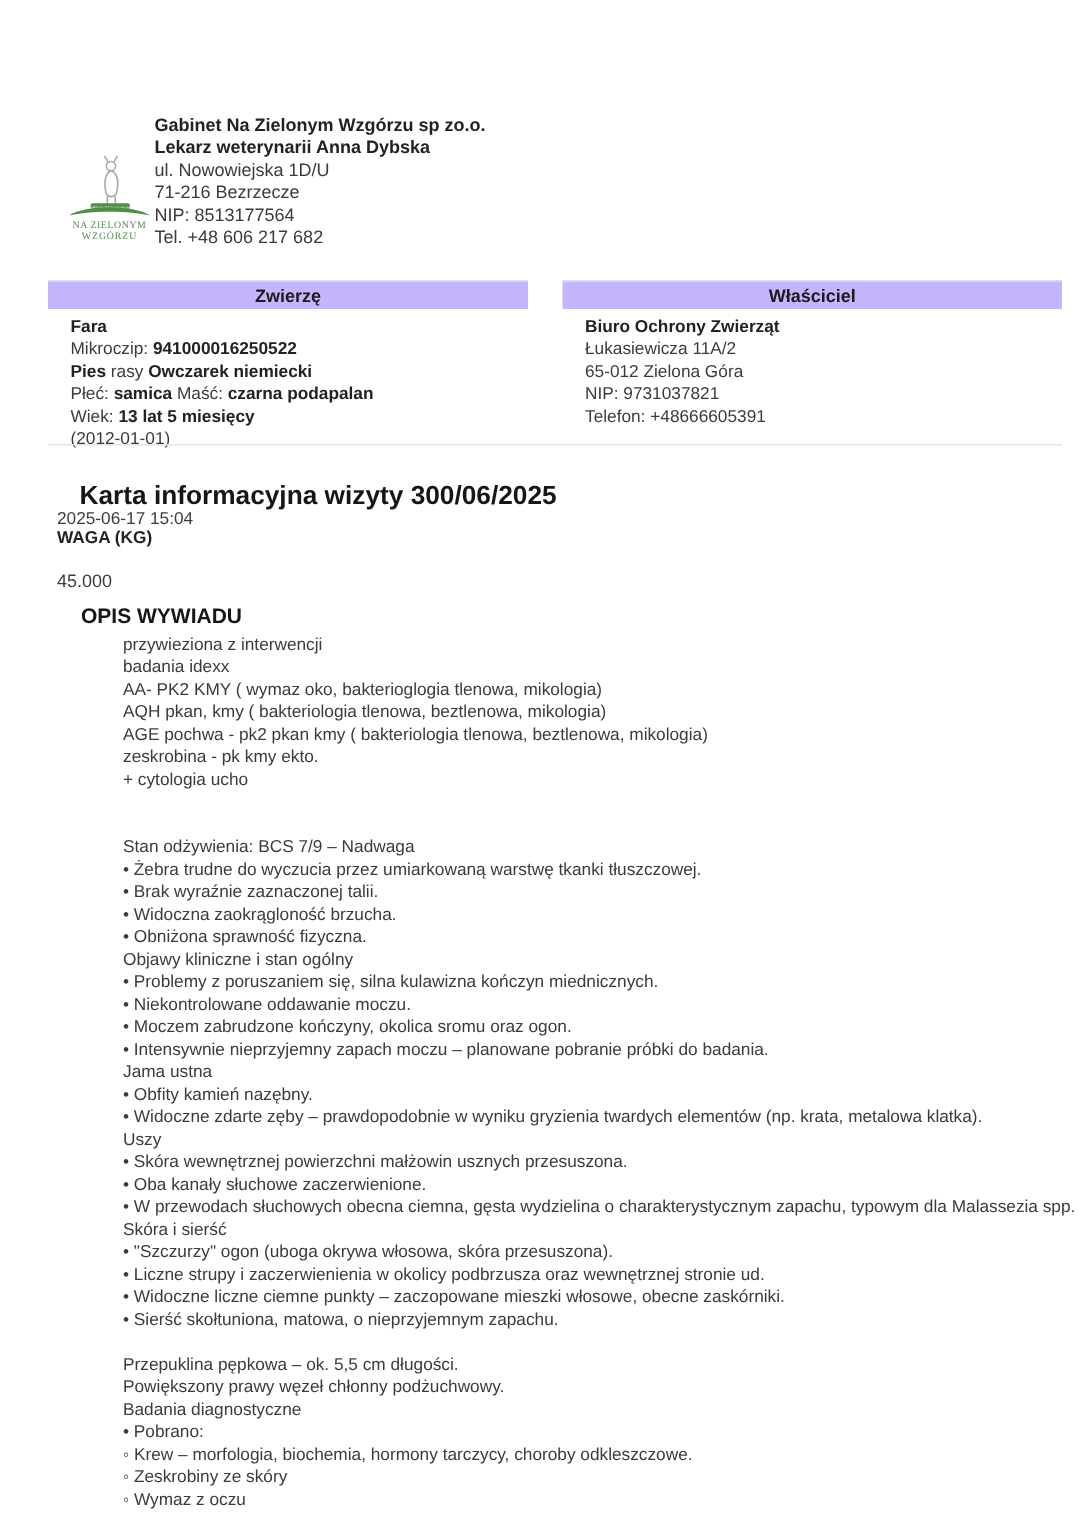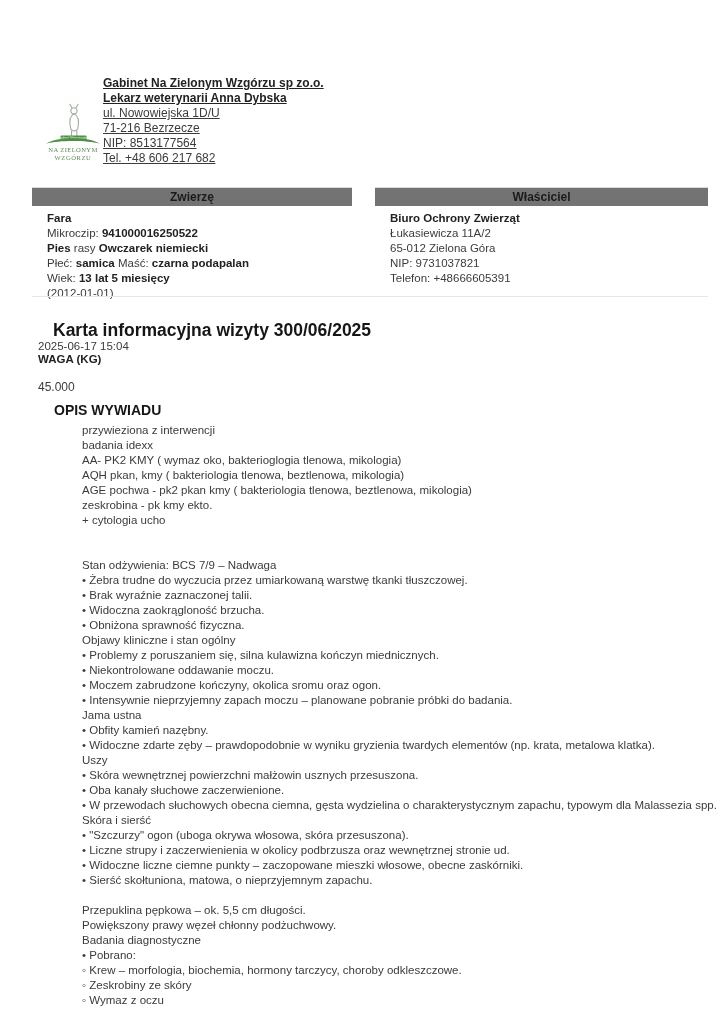--- a/index.html
+++ b/index.html
@@ -10,29 +10,29 @@
     background:#ffffff;
     font-family:"Liberation Sans","DejaVu Sans",sans-serif;
     color:#3b3b3b;
     overflow:hidden;
   }
   .b{font-weight:bold;}
 
   
   .logo{position:absolute;left:44px;top:102px;width:58px;height:62px;}
   .clinic-block{position:absolute;left:103px;top:76px;font-size:12px;line-height:15px;}
-  .clinic-block .line{white-space:nowrap;text-decoration:underline;}
+  .clinic-block .line{white-space:nowrap;}
   .clinic-block .line.b{color:#222;}
 
   
   .col{position:absolute;top:187px;}
   .col.animal{left:32px;width:320px;}
   .col.owner{left:375px;width:333px;}
   .col-header{
-    background:#737373;
+    background:#c4b5fd;
     border-top:1px solid #d9d9d9;
     text-align:center;
     font-weight:bold;
     color:#1b1b1b;
     font-size:12px;
     line-height:18px;
     height:18px;
     margin-bottom:5px;
   }
   .col .details{font-size:11.5px;line-height:15px;padding-left:5px;}

